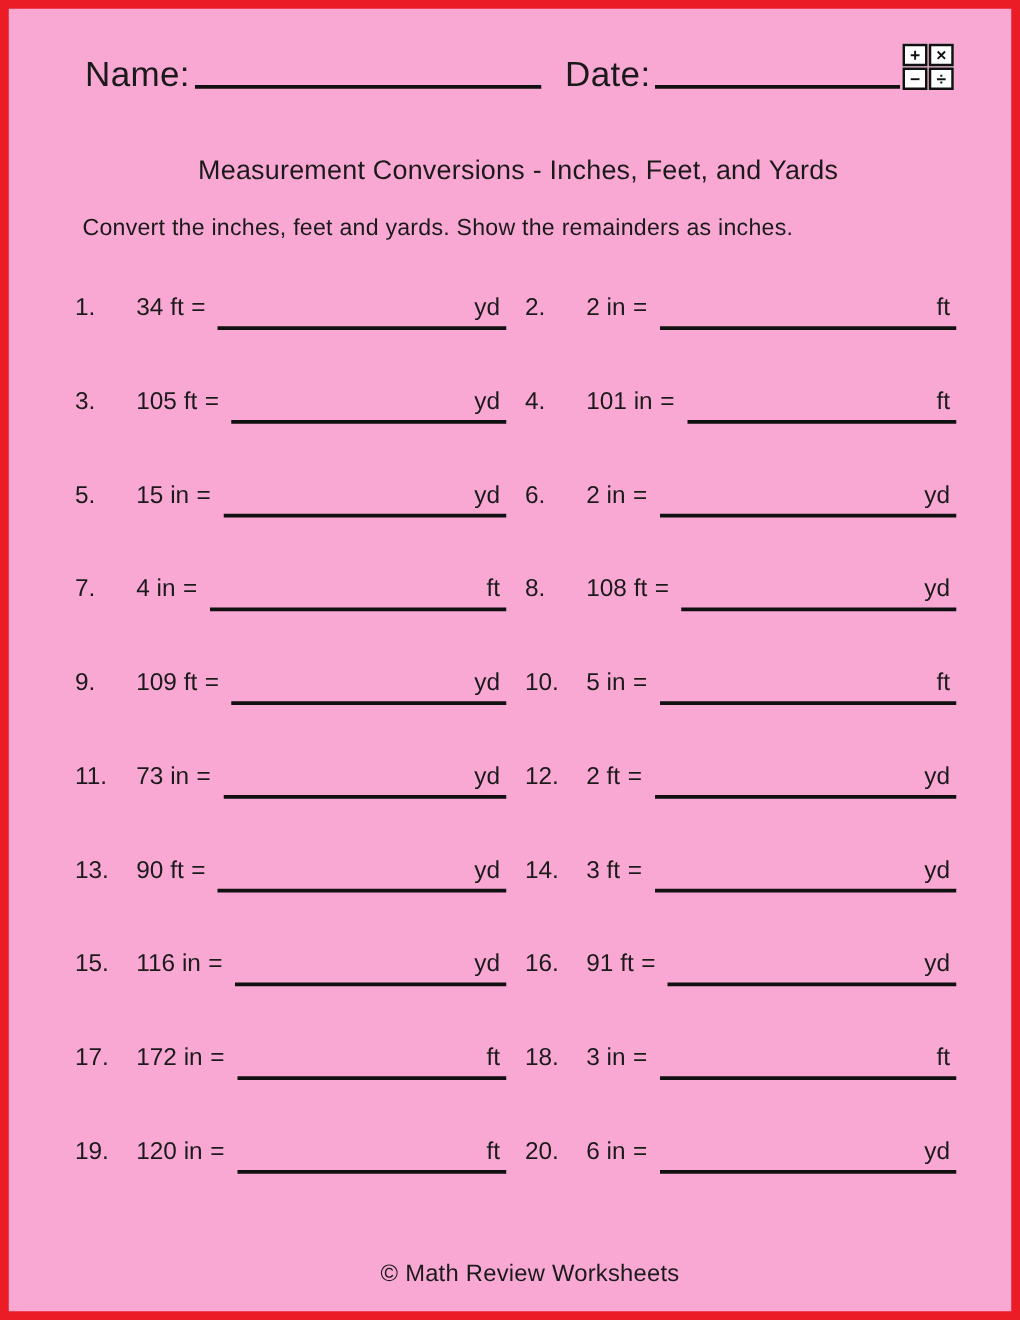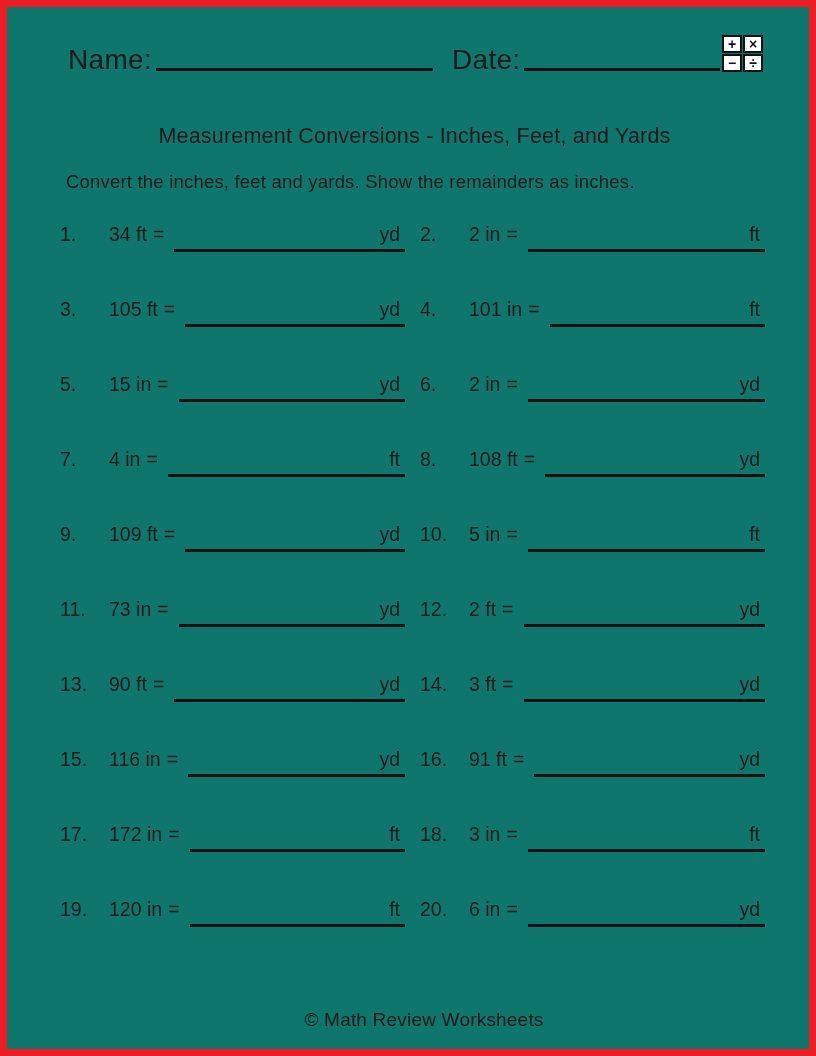--- a/index.html
+++ b/index.html
@@ -1,20 +1,20 @@
 <!DOCTYPE html>
 <html><head>
 <meta charset="utf-8">
 <style>
   html,body{margin:0;padding:0;background:#fff;}
   .page{
     position:relative;
     width:816px;height:1056px;
     box-sizing:border-box;
-    background:#0f766e;
+    background:#f9a8d4;
     border:7px solid #EC1C26;
     font-family:"Liberation Sans", sans-serif;
     color:#1a1a1a;
     overflow:hidden;
   }
   
   .hdr-label{position:absolute;font-size:28px;font-weight:500;line-height:1;letter-spacing:.3px;}
   .name-label{left:61px;top:39px;}
   .date-label{left:445px;top:39px;text-align:right;}
   .blank-line{position:absolute;border-bottom:3.5px solid #111;height:0;}
@@ -39,21 +39,21 @@
     display:grid;grid-template-columns:1fr 1fr;column-gap:12px;grid-auto-rows:75px;
   }
   .problem{display:flex;align-items:baseline;box-sizing:border-box;padding-top:18px;font-size:19.5px;line-height:24px;}
   .pnum{width:52px;flex:0 0 52px;padding-left:3px;box-sizing:border-box;}
   .pgiven{white-space:nowrap;}
   .peq{margin-left:6px;}
   .pblank{
     flex:1;margin-left:10px;
     border-bottom:3px solid #111;
     padding-bottom:3px;padding-right:5px;
-    text-align:right;min-width:0;
+    text-align:right;min-width:0;margin-top:12px;
   }
   
   .footer{position:absolute;top:1002px;left:0;right:0;text-align:center;font-size:19px;letter-spacing:.2px;padding-left:32px;}
 </style>
 </head>
 <body>
 
 <div class="page">
 
   <span class="hdr-label name-label">Name:</span>

